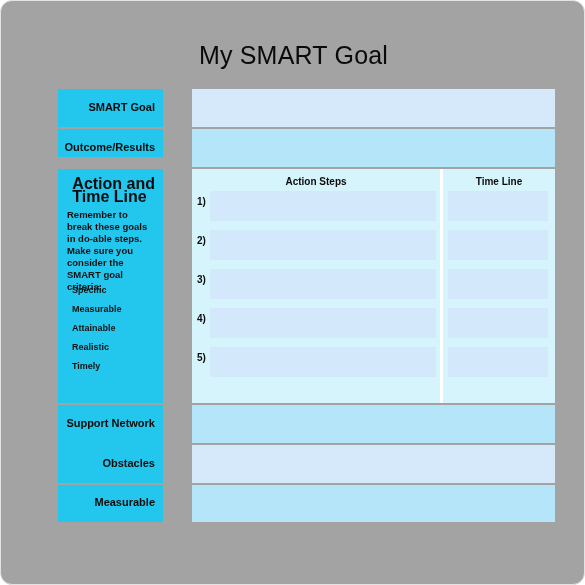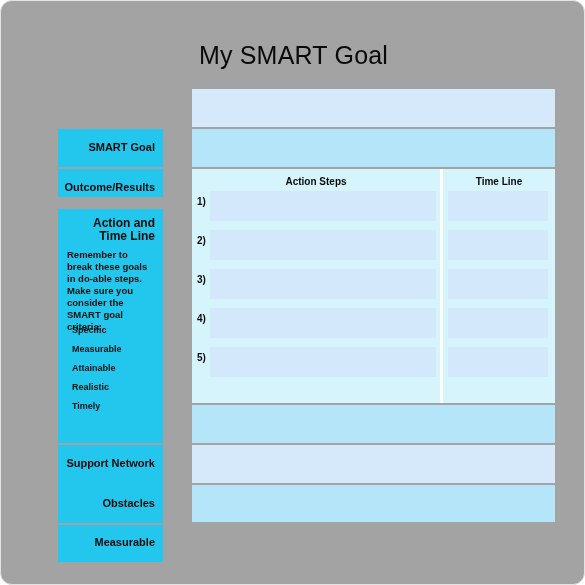--- a/index.html
+++ b/index.html
@@ -57,21 +57,20 @@
 
   
   .label-cell {
     position: absolute;
     left: 0;
     top: 0;
     width: 105px;
     height: 100%;
     background: #23c6ec;
     box-sizing: border-box;
-    margin-top: 40px;
   }
   .label-text {
     position: absolute;
     right: 8px;
     text-align: right;
     font-size: 11px;
     font-weight: bold;
     color: #0b0b0b;
     line-height: 12.5px;
   }
@@ -111,22 +110,22 @@
   }
 
   
   #row-action { top: 80px; height: 234px; }
   #row-action .label-cell { background: #23c6ec; }
 
   #action-heading {
     position: absolute;
     right: 8px;
     top: 8px;
-    text-align: right;
-    font-size: 12px;
+    text-align: left;
+    font-size: 16px;
     font-weight: bold;
     color: #0b0b0b;
     line-height: 13px;
   }
   #action-instructions {
     position: absolute;
     left: 9px;
     right: 8px;
     top: 40px;
     text-align: left;

